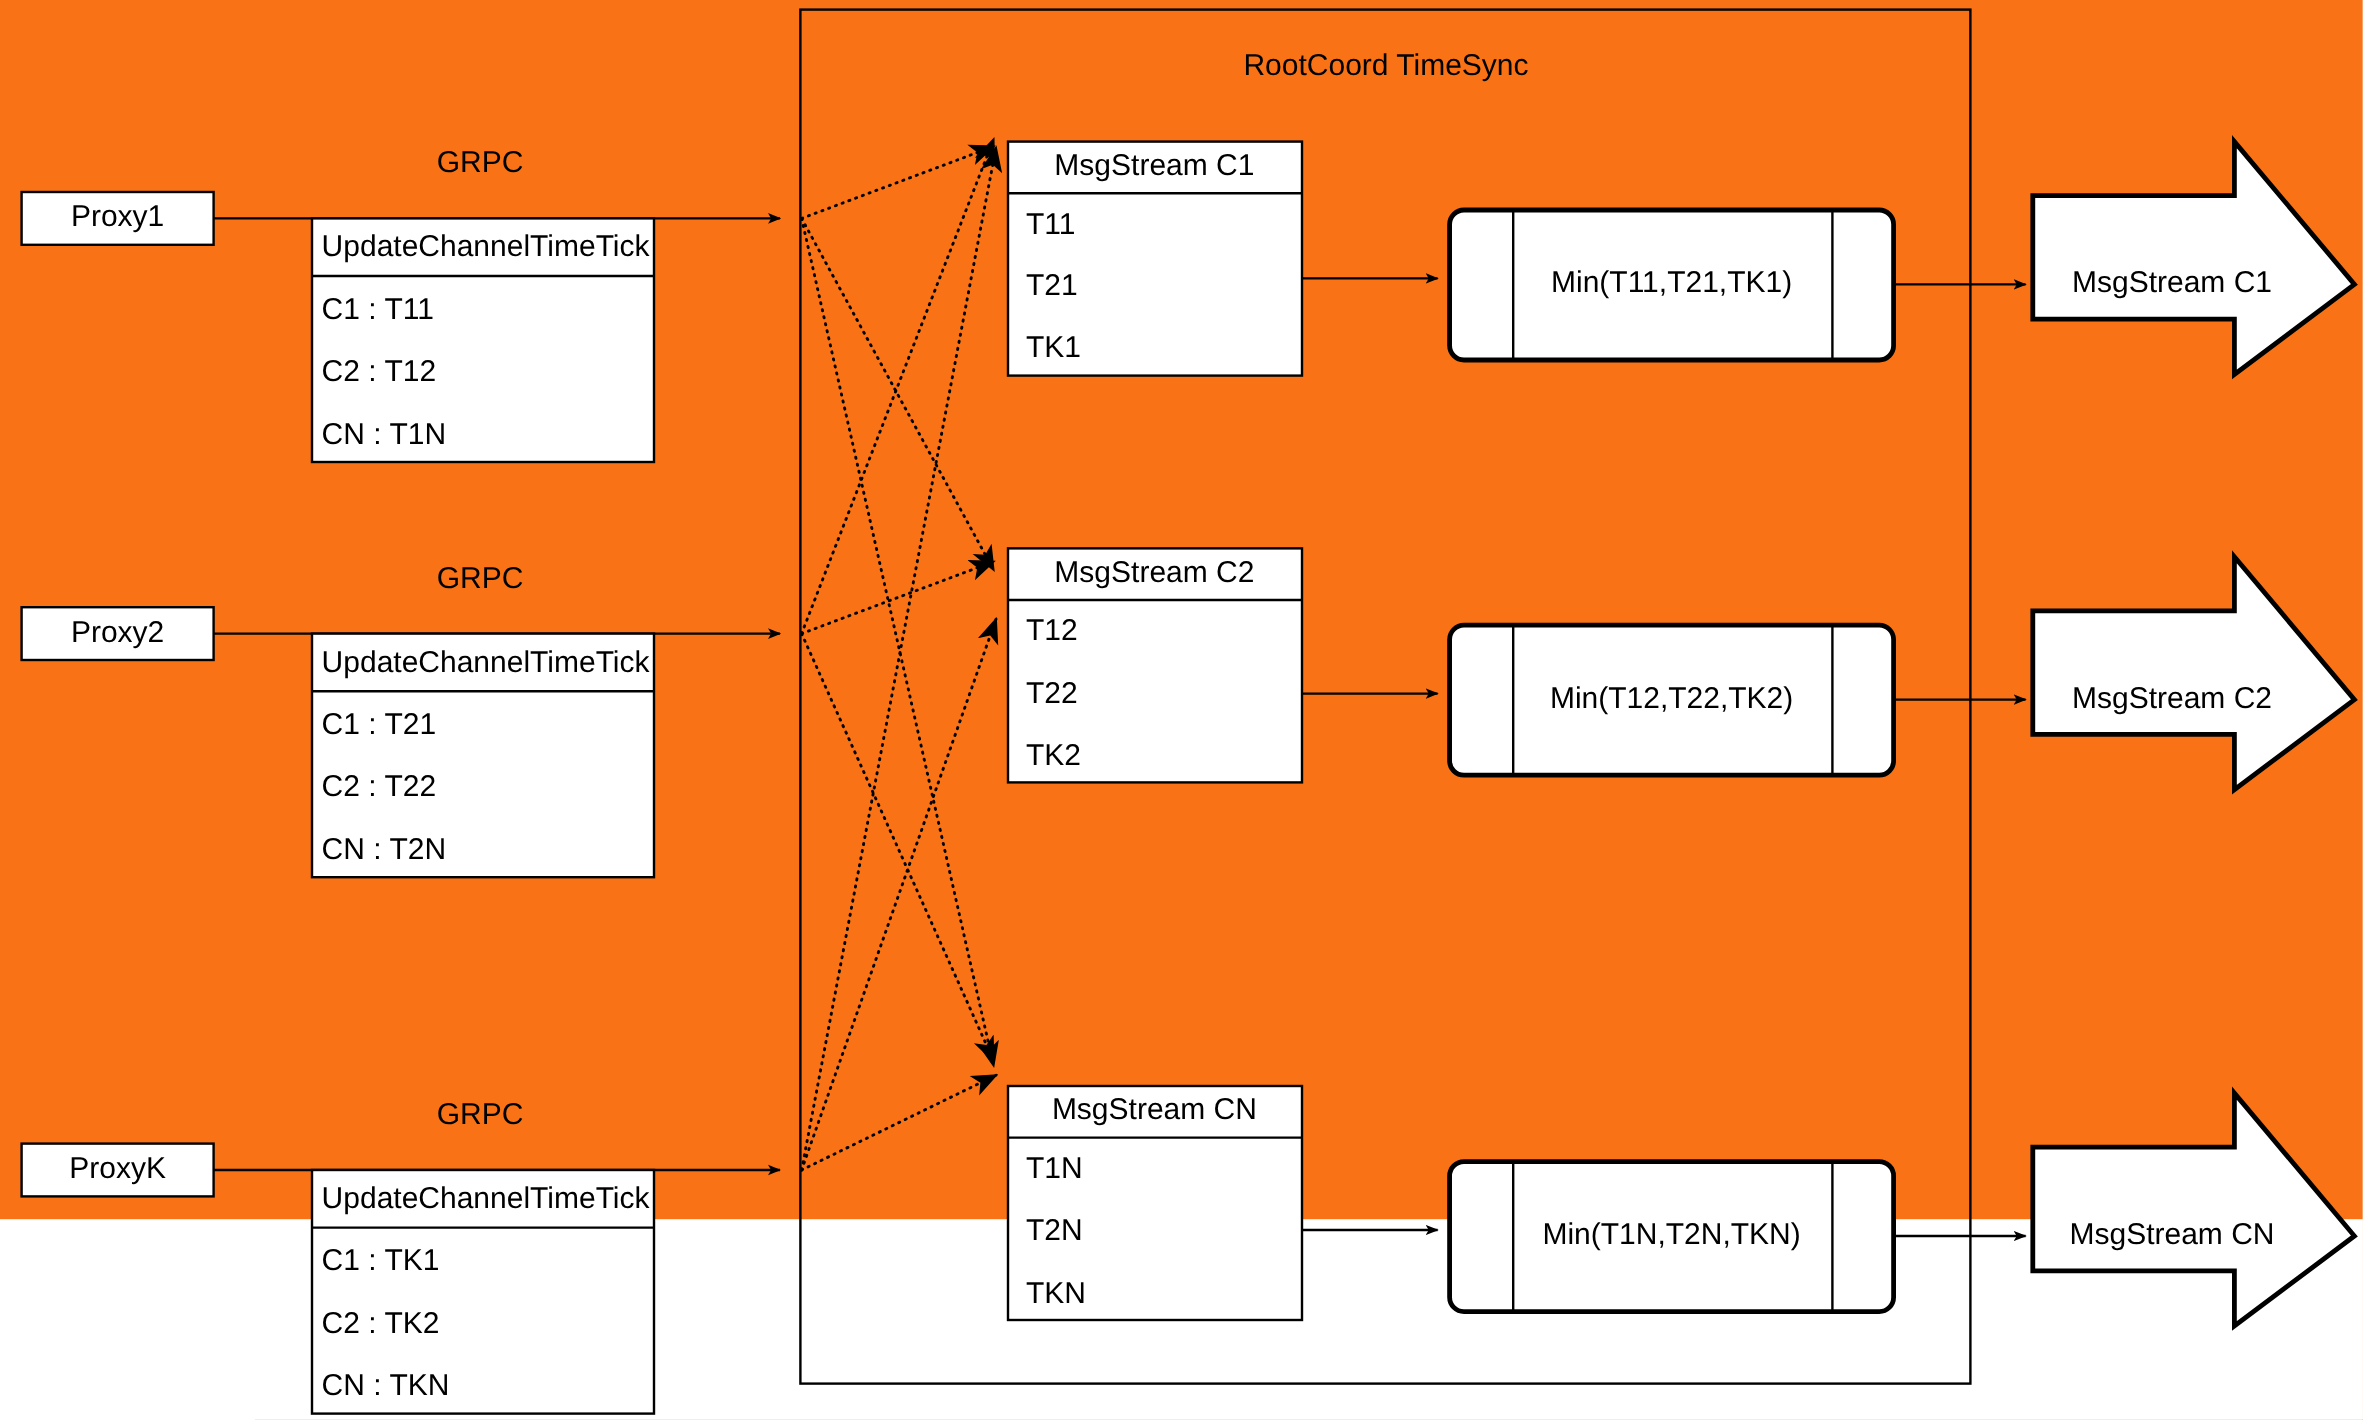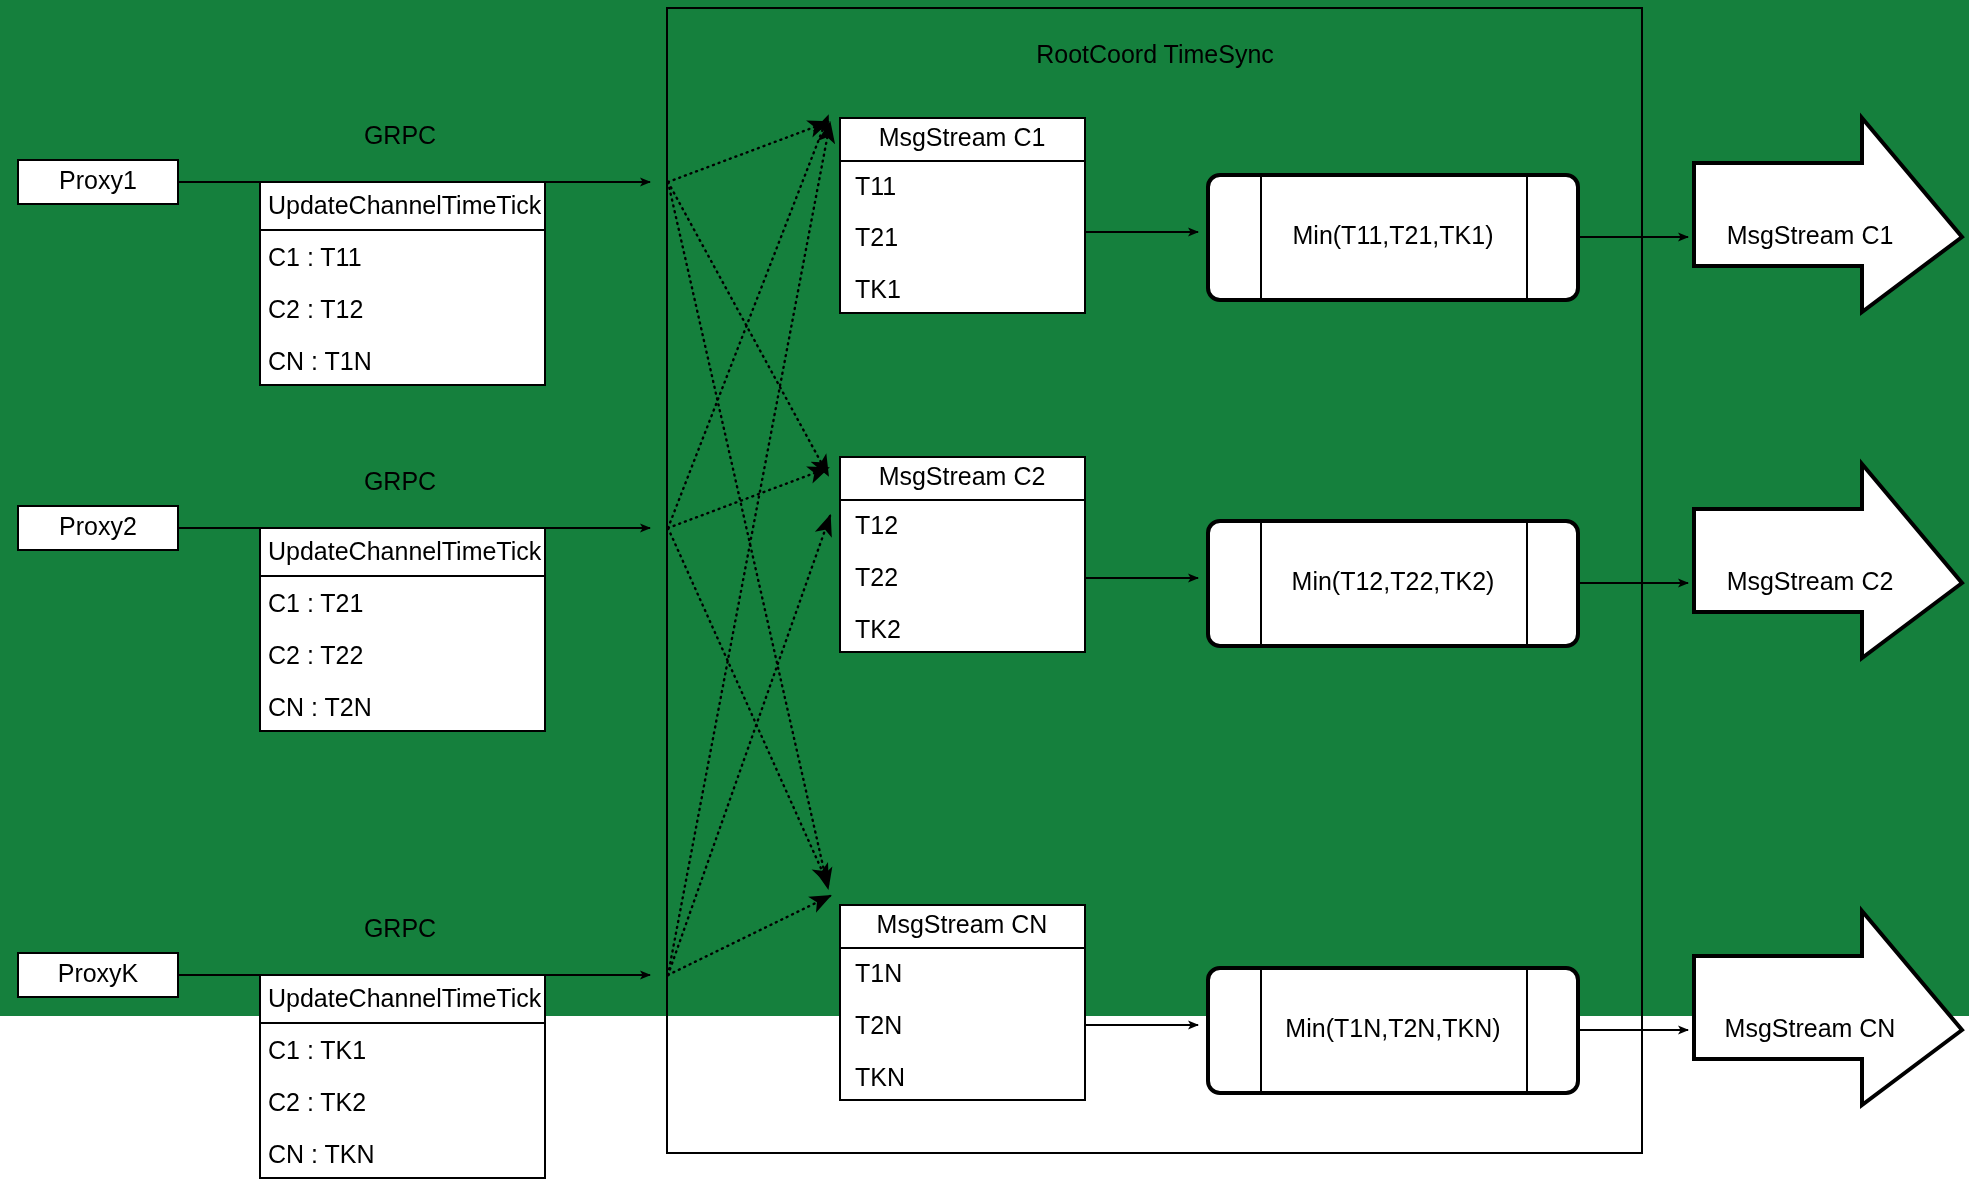--- a/index.html
+++ b/index.html
@@ -10,21 +10,21 @@
   body {
     width: 1969px;
     height: 1183px;
     font-family: "Liberation Sans", sans-serif;
     overflow: hidden;
   }
   #stage {
     position: relative;
     width: 1969px;
     height: 1016px;
-    background: #15803d;
+    background: #f97316;
   }
   svg#diagram {
     position: absolute;
     left: 0;
     top: 0;
     width: 1969px;
     height: 1183px;
     display: block;
   }
   .stroke-thin {

